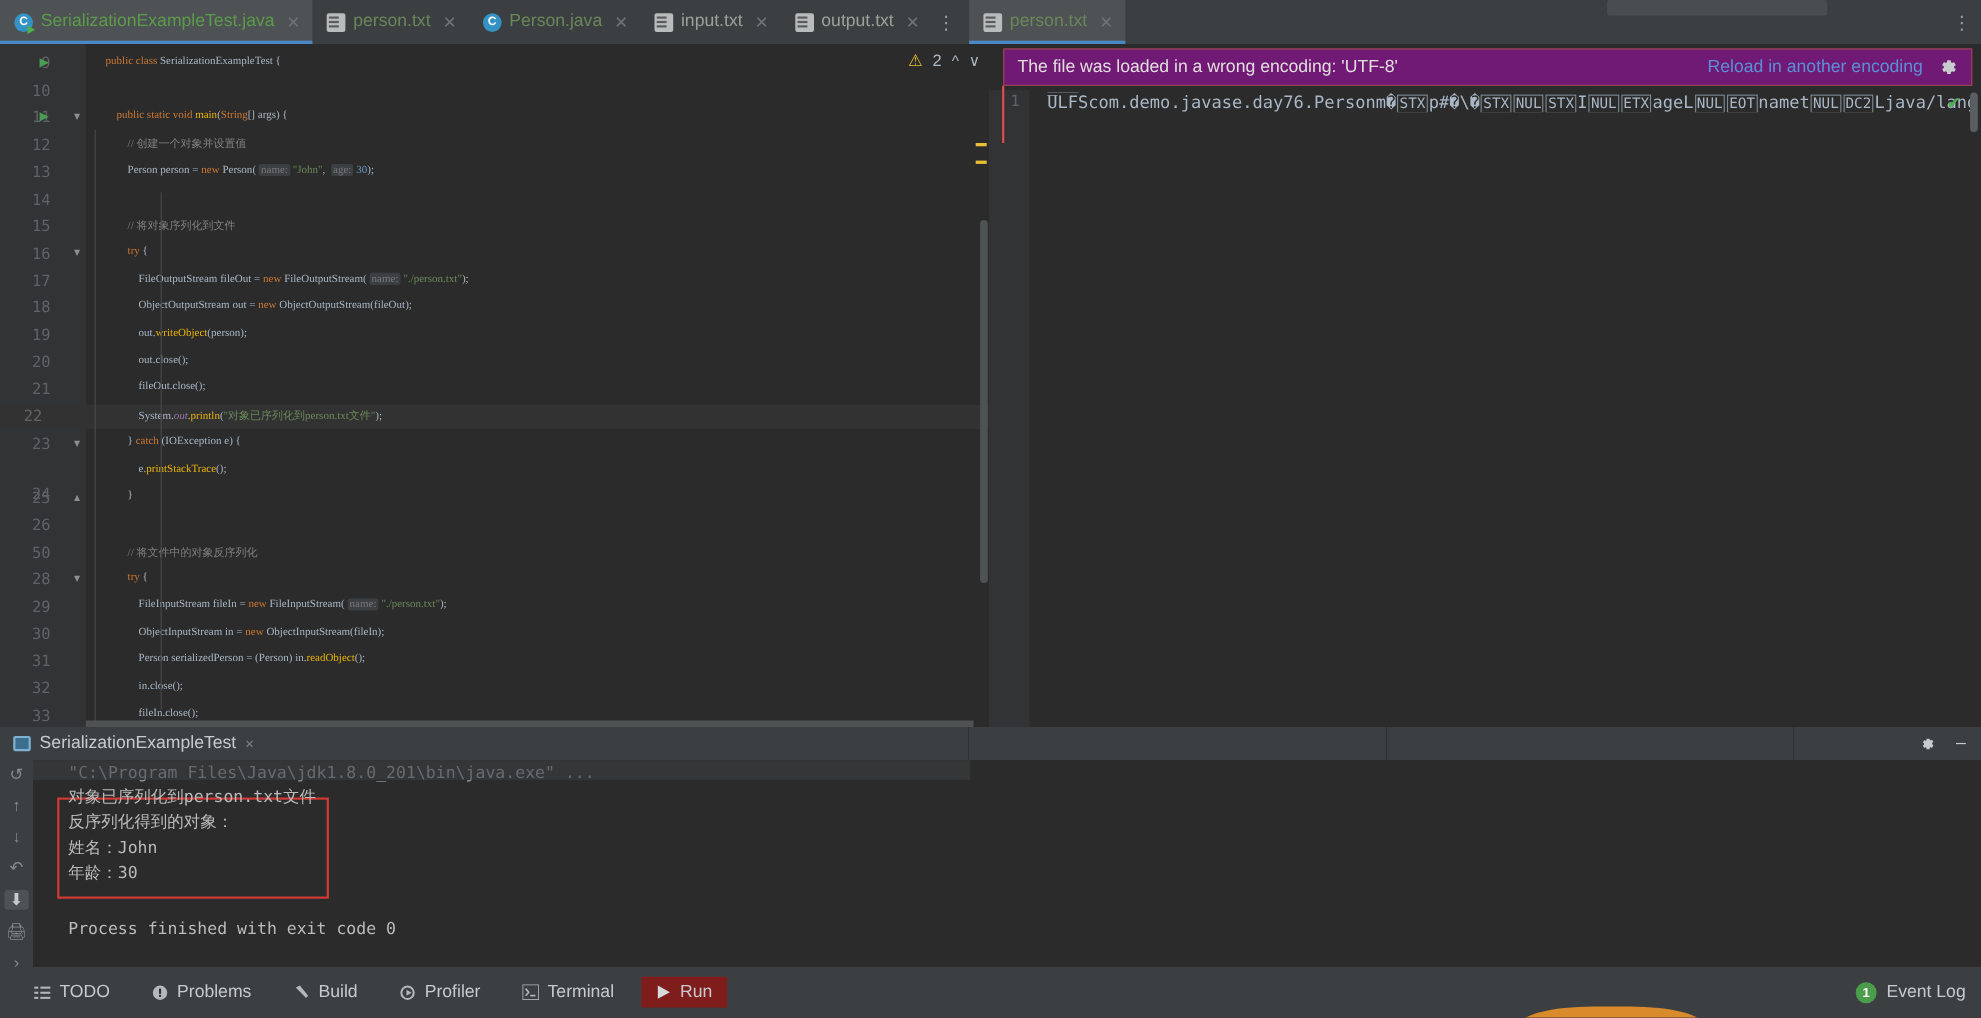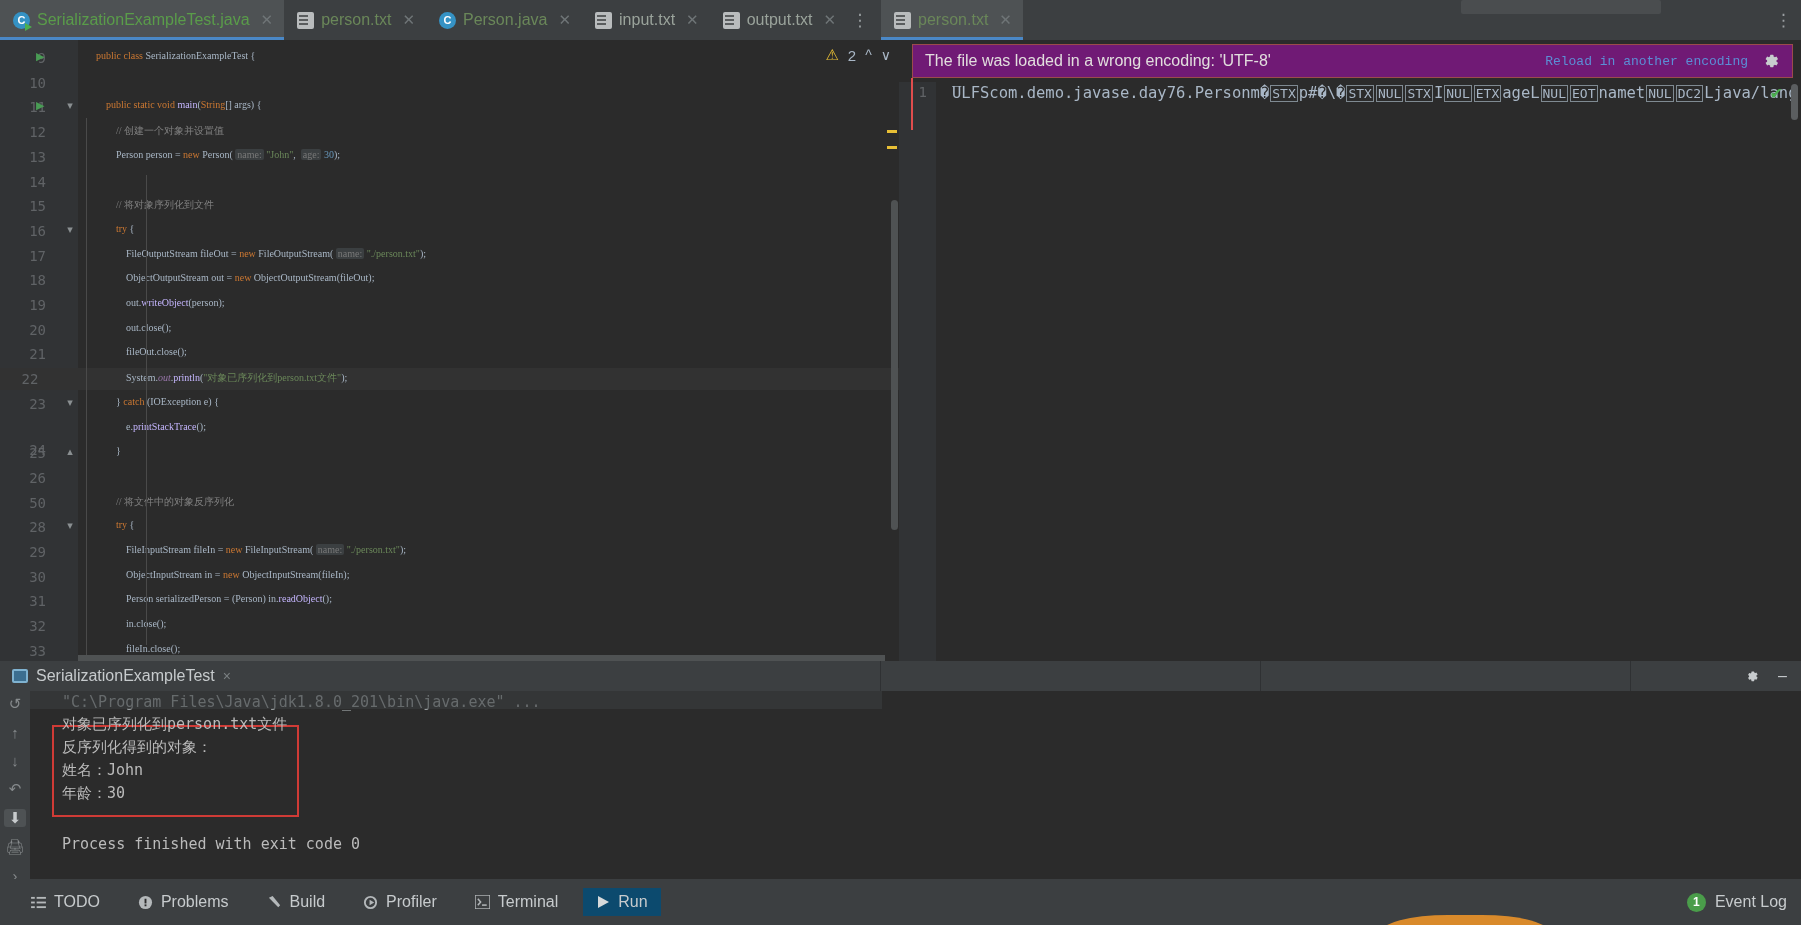--- a/index.html
+++ b/index.html
@@ -41,42 +41,42 @@
   .lnum { position:absolute; right:0; width:32px; text-align:right; color:#606366;
           font-family:"DejaVu Sans Mono", monospace; font-size:14px; }
   .grun { position:absolute; left:36px; width:14px; color:#499c54; font-size:11px; }
   .gfold { position:absolute; left:64px; width:12px; color:#8a8f91; font-size:11px; text-align:center; }
   .cline { position:absolute; left:0; white-space:pre; font-family:Liberation Serif, serif;
            font-size:10px; color:#a9b7c6; letter-spacing:0px; }
   .kw { color:#cc7832; }
   .str { color:#6a8759; }
   .num { color:#6897bb; }
   .cmt { color:#808080; }
-  .fn { color:#c4b5fd; }
+  .fn { color:#eab308; }
   .st { color:#9876aa; font-style:italic; }
   .hint { background:#3b3f41; color:#787878; border-radius:2px; padding:0 2px; }
   .line-hl { position:absolute; left:0; right:0; height:22px; background:#323232; }
   .indentguide { position:absolute; width:1px; background:#4a4a4a; }
 
   
   .inspect { position:absolute; right:16px; top:2px; display:flex; align-items:center; gap:9px;
              color:#a9b7c6; font-size:15px; z-index:5;}
   .warnglyph { color:#e8bf35; font-size:15px; }
   .chev { color:#a9b7c6; font-size:14px; cursor:pointer;}
 
   
   .stripe { position:absolute; right:0; width:12px; }
   .vscroll { position:absolute; right:1px; width:7px; background:#4f5253; border-radius:4px; }
 
   
   .editor-right { position:absolute; left:899px; top:40px; width:902px; height:621px; background:#2b2b2b; }
   .encbanner { position:absolute; left:13px; top:4px; right:8px; height:34px; background:#701a75;
                border:1px solid #9b4b4b; display:flex; align-items:center; padding:0 12px;}
   .encbanner .msg { color:#e2dede; font-size:16px; }
-  .encbanner .reload { margin-left:auto; color:#5b8fd6; font-size:13px; cursor:pointer;font-family:Liberation Mono, monospace; }
+  .encbanner .reload { margin-left:auto; color:#5b8fd6; font-size:16px; cursor:pointer; }
   .gearbtn { margin-left:14px; color:#c7cbcd; font-size:16px; cursor:pointer; }
   .rgutter { position:absolute; left:0; top:42px; width:37px; bottom:0; background:#313335; }
   .rline-num { position:absolute; left:0; top:44px; width:28px; text-align:right; color:#606366;
                font-family:"DejaVu Sans Mono", monospace; font-size:14px; }
   .caret-red { position:absolute; left:12px; top:38px; width:2px; height:52px; background:#e04d4d; }
   .garble { position:absolute; left:53px; top:44px; right:10px; white-space:pre; overflow:hidden;
             font-family:"DejaVu Sans Mono", monospace; font-size:15.5px; color:#a9b7c6; }
   .ctrlchar { border:1px solid #7f8a92; padding:0 1px; margin:0 1px; font-size:13px; }
   .checkok { position:absolute; right:18px; top:44px; color:#4caf50; font-size:16px; }
   .vscroll-r { position:absolute; right:3px; top:44px; width:7px; height:36px; background:#5b5e60; border-radius:4px;}
@@ -103,21 +103,21 @@
              font-family:"DejaVu Sans Mono", monospace; font-size:15px; color:#bbbbbb; overflow:hidden;}
   .cmdline { position:absolute; left:32px; top:2px; color:#9a9fa1; white-space:pre; }
   .cmdmask { position:absolute; left:0; top:0; width:852px; height:18px; background:#3c3f41; opacity:.55; }
   .outline { position:absolute; left:32px; white-space:pre; }
   .redbox { position:absolute; left:22px; top:34px; width:247px; height:92px; border:2px solid #d03b36; }
 
   
   .statusbar { position:absolute; left:0; top:879px; width:1801px; height:46px; background:#3c3f41; }
   .sb-items { position:absolute; left:18px; top:0; height:46px; display:flex; align-items:center; gap:12px; }
   .sb-item { display:flex; align-items:center; gap:8px; padding:5px 13px; color:#c7cbcd; font-size:16px; cursor:pointer;}
-  .sb-item.active { background:#0c4a6e; }
+  .sb-item.active { background:#7f1d1d; }
   .sb-right { position:absolute; right:14px; top:0; height:46px; display:flex; align-items:center; gap:9px; }
   .badge-green { width:19px; height:19px; border-radius:50%; background:#4a9d4a; color:#fff; font-size:12px;
                  display:flex; align-items:center; justify-content:center; font-weight:bold; }
   .orange-blob { position:absolute; left:1380px; top:915px; width:170px; height:20px;
                  background:#d98a2b; border-radius:40% 40% 0 0 / 90% 90% 0 0; }
   svg { display:block; }
 </style>
 </head>
 <body>
 

